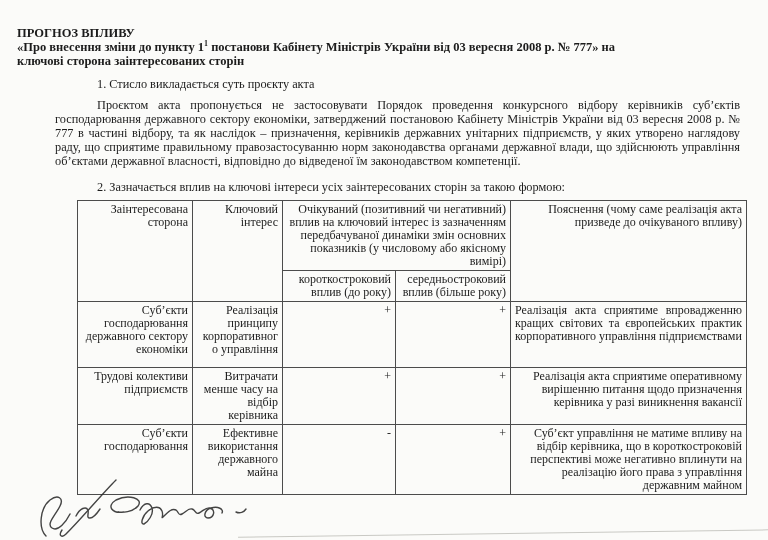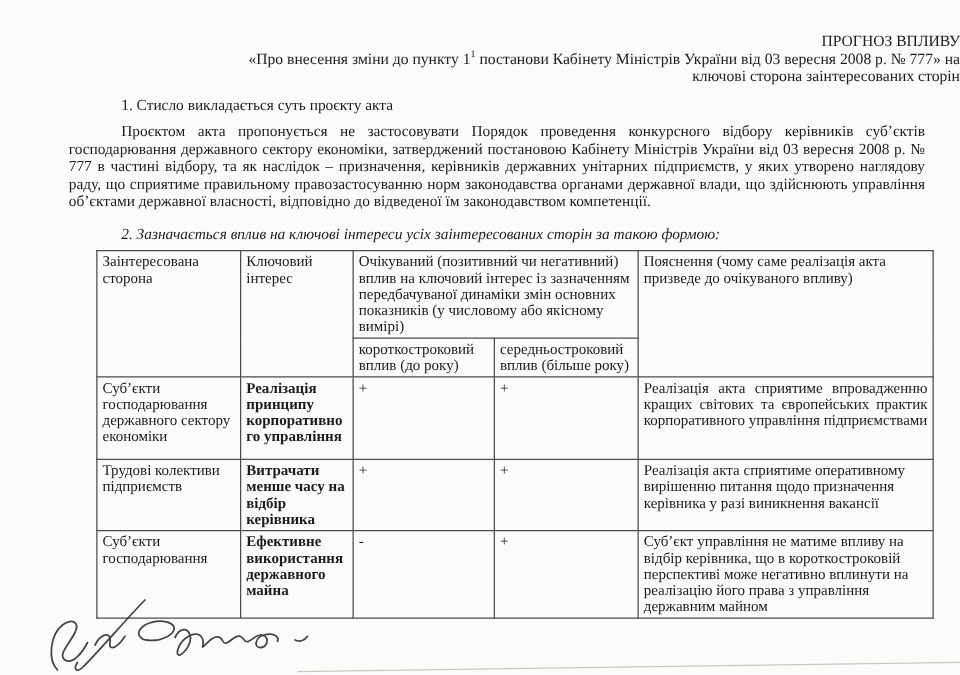--- a/index.html
+++ b/index.html
@@ -7,56 +7,57 @@
     position:relative;
     width:768px;height:540px;
     background:#fbfbf9;
     font-family:"Liberation Serif","DejaVu Serif",serif;
     color:#1c1c1c;
     overflow:hidden;
     box-shadow:0 0 4px rgba(0,0,0,.15);
   }
   .title-block{
     margin-top:26px;
-    text-align:right;
-    font-weight:normal;
+    text-align:left;
+    font-weight:bold;
     font-size:12.5px;
     line-height:14px;
+    margin-left:17px;
   }
   .title-block sup{font-size:8px;line-height:0;vertical-align:super;}
   .sec-heading{
     margin:9px 28px 0 55px;
     text-indent:42px;
     font-size:12.3px;
     line-height:14px;
   }
   .body-para{
     margin:7px 28px 12px 55px;
     text-indent:42px;
     text-align:justify;
     font-size:12.3px;
     line-height:14px;
   }
-  .sec-heading.tight{margin-top:0;font-style:italic;}
+  .sec-heading.tight{margin-top:0;}
   table.impact{
     margin:6px 0 0 77px;
     width:669px;
     border-collapse:collapse;
     table-layout:fixed;
     font-size:12px;
     line-height:13px;
   }
   table.impact td{
     border:1px solid #4c4c4c;
     padding:2px 4px;
     vertical-align:top;
-    text-align:left;
+    text-align:right;
     overflow:hidden;
   }
-  td.c-interest{overflow-wrap:break-word;word-wrap:break-word;font-weight:bold;}
+  td.c-interest{overflow-wrap:break-word;word-wrap:break-word;}
   td.c-impact{text-align:center;vertical-align:middle;}
   td.c-expl{text-align:left;}
   td.c-expl.just{text-align:justify;}
   tr.h-main>td{height:63px;}
   tr.h-sub>td{height:24px;margin-top:45px;}
   tr.r0>td{height:61px;}
   tr.r1>td{height:48px;}
   tr.r2>td{height:61px;}
   .signature{
     position:absolute;

